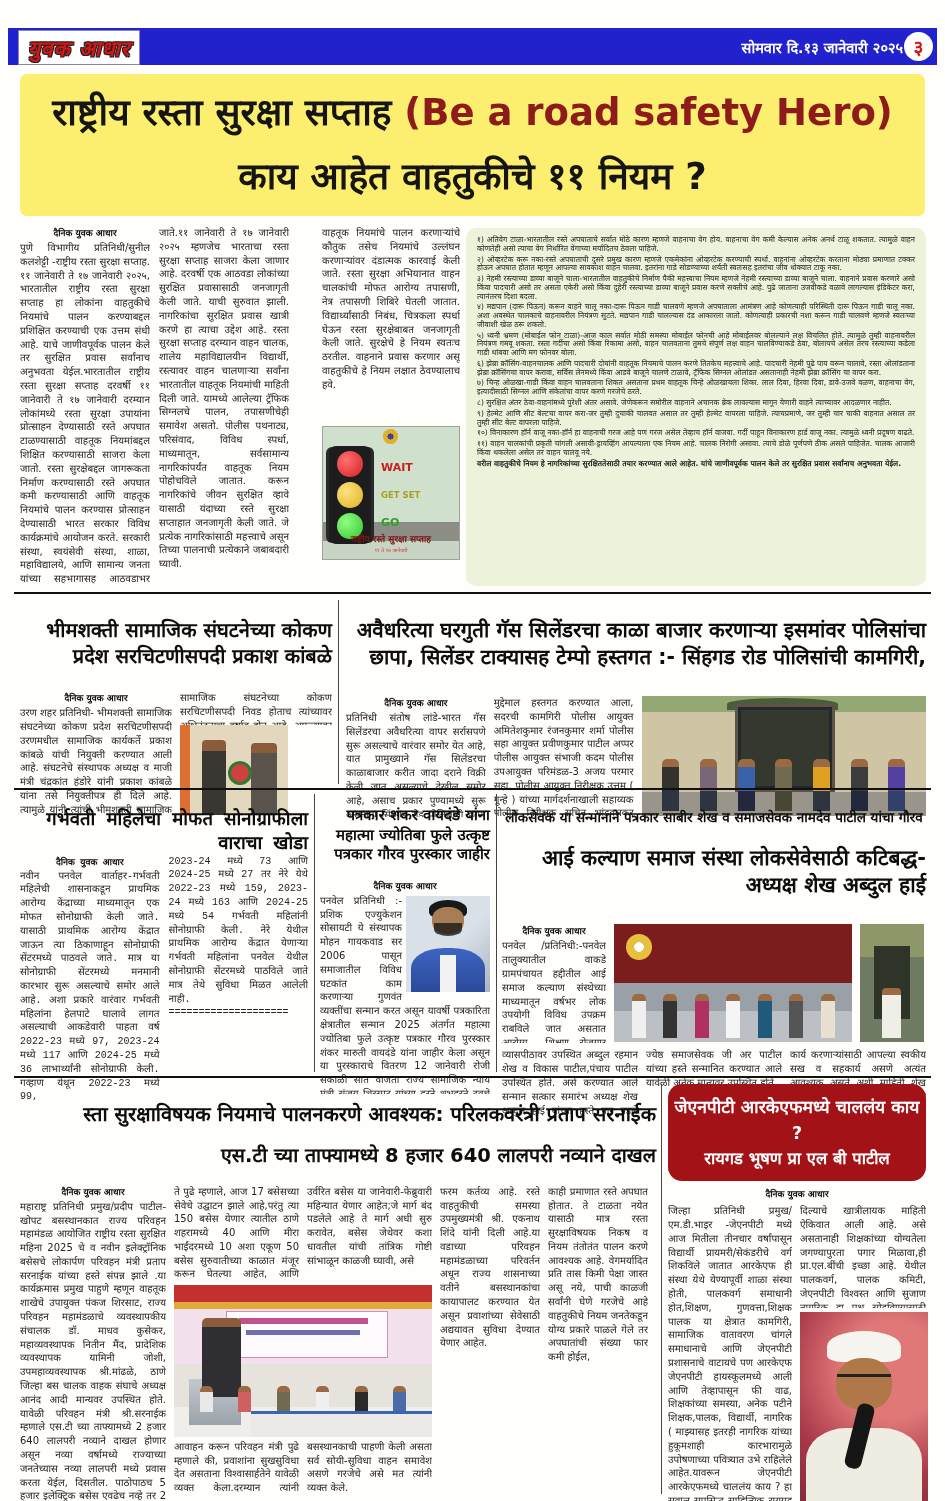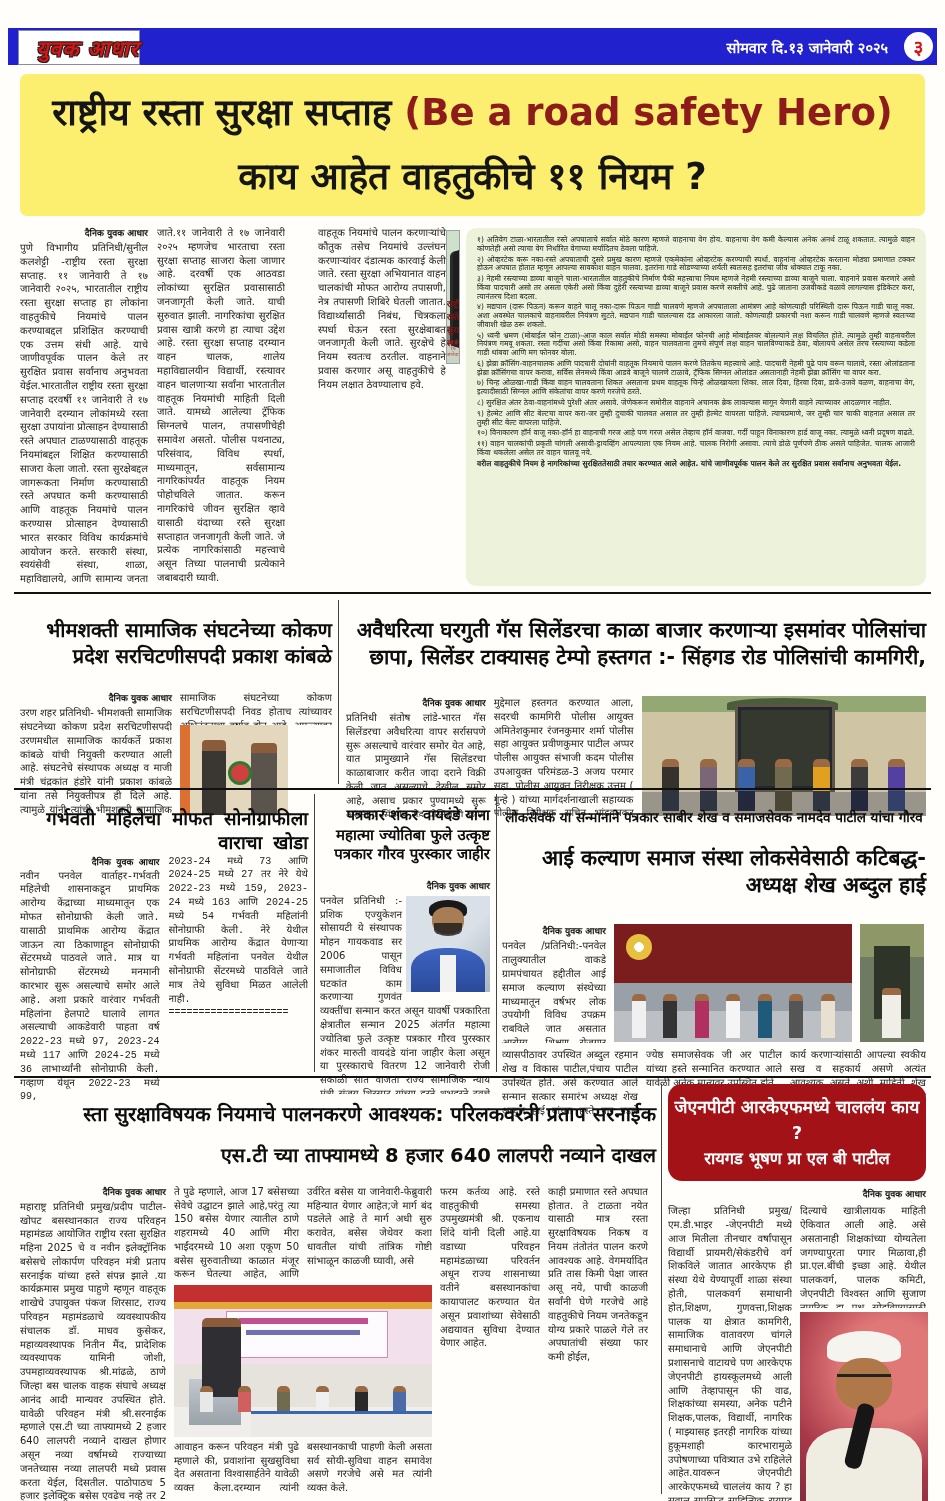--- a/index.html
+++ b/index.html
@@ -1,42 +1,42 @@
 <!DOCTYPE html>
 <html><head>
 <meta charset="utf-8">
 <style>
   html,body{margin:0;padding:0;background:#e8e8e8;}
   .page{position:relative;width:945px;height:1501px;margin:0 auto;background:#fffefb;
         font-family:"DejaVu Sans","Liberation Sans",sans-serif;overflow:hidden;color:#1c1c1c;}
   
   .masthead{position:absolute;left:8px;top:28px;width:929px;height:37px;background:#2121cd;}
   .logo-plate{position:absolute;left:10px;top:2px;width:120px;height:33px;background:#ffffff;
-              border:1px solid #8888aa;display:flex;align-items:center;justify-content:flex-end;}
+              border:1px solid #8888aa;display:flex;align-items:center;justify-content:center;}
   .logo-text{font-size:21px;font-weight:900;font-style:italic;color:#d81414;letter-spacing:1px;
              text-shadow:1px 1px 0 #222,-1px -1px 0 #222,1px -1px 0 #222,-1px 1px 0 #222;}
-  .mast-right{position:absolute;right:4px;top:0;height:100%;display:flex;align-items:center;gap:16px;}
+  .mast-right{position:absolute;right:4px;top:0;height:100%;display:flex;align-items:center;gap:1px;}
   .mast-date{color:#ffffff;font-weight:bold;font-size:14.5px;}
   .page-circle{width:29px;height:29px;border-radius:50%;background:#ffffff;color:#d81414;
                font-size:19px;font-weight:900;display:flex;align-items:center;justify-content:center;}
   
   .lead-headline{position:absolute;left:20px;top:74px;width:905px;height:142px;background:#fcee6e;
                  border-radius:7px;display:flex;align-items:center;justify-content:center;
                  text-align:center;font-size:37px;font-weight:800;line-height:1.72;padding:0 30px;box-sizing:border-box;}
   .h-black{color:#151515;} .h-red{color:#8e1b1b;}
   
   .body-text{font-size:10px;line-height:1.38;text-align:justify;color:#232323;overflow:hidden;}
-  .dateline{font-size:9px;font-weight:bold;text-align:right;margin:0 0 2px 0;color:#111;}
+  .dateline{font-size:9px;font-weight:bold;text-align:center;margin:0 0 2px 0;color:#111;}
   .article-headline{font-weight:800;color:#0d0d0d;text-align:right;line-height:1.3;}
   .hrule{position:absolute;left:14px;width:917px;height:2px;background:#111;}
   .vrule{position:absolute;width:1px;background:#444;}
   
   .lead-cols{position:absolute;left:20px;top:226px;width:440px;height:362px;display:flex;gap:9px;}
   .lead-col{width:140px;height:100%;}
-  .lead-col3{width:142px;display:flex;flex-direction:row;margin-left:24px;}
+  .lead-col3{width:142px;display:flex;flex-direction:column;margin-left:24px;}
   .lead-col3 .body-text{height:196px;}
   .rules-box{position:absolute;left:466px;top:228px;width:460px;height:358px;background:#ecf3da;
              border-radius:10px;padding:8px 11px;box-sizing:border-box;overflow:hidden;}
   .rules-box p{margin:0 0 2px 0;font-size:7.5px;line-height:1.17;text-align:justify;color:#1e1e1e;}
   .rules-outro{font-weight:bold;}
   
   .traffic-img{width:138px;height:134px;margin-top:4px;border:1px solid #9aa49a;box-sizing:border-box;
                background:linear-gradient(180deg,#cfe0cc 0 72%,#8d8f86 72% 86%,#c8d4c4 86% 100%);
                position:relative;overflow:hidden;}
   .medal{position:absolute;top:2px;left:60px;width:15px;height:15px;border-radius:50%;

